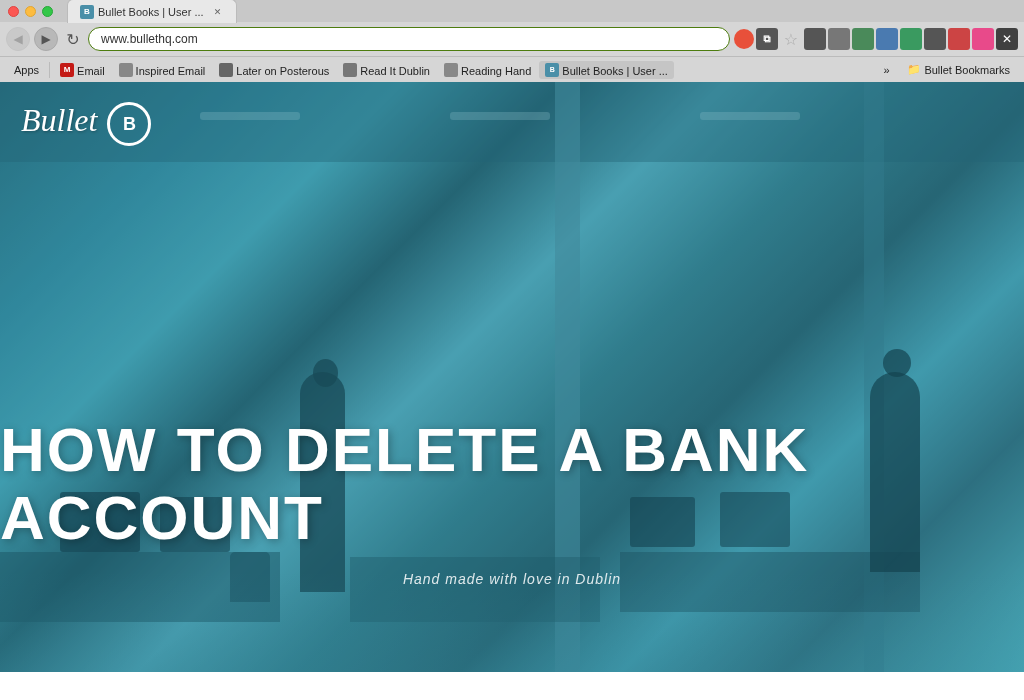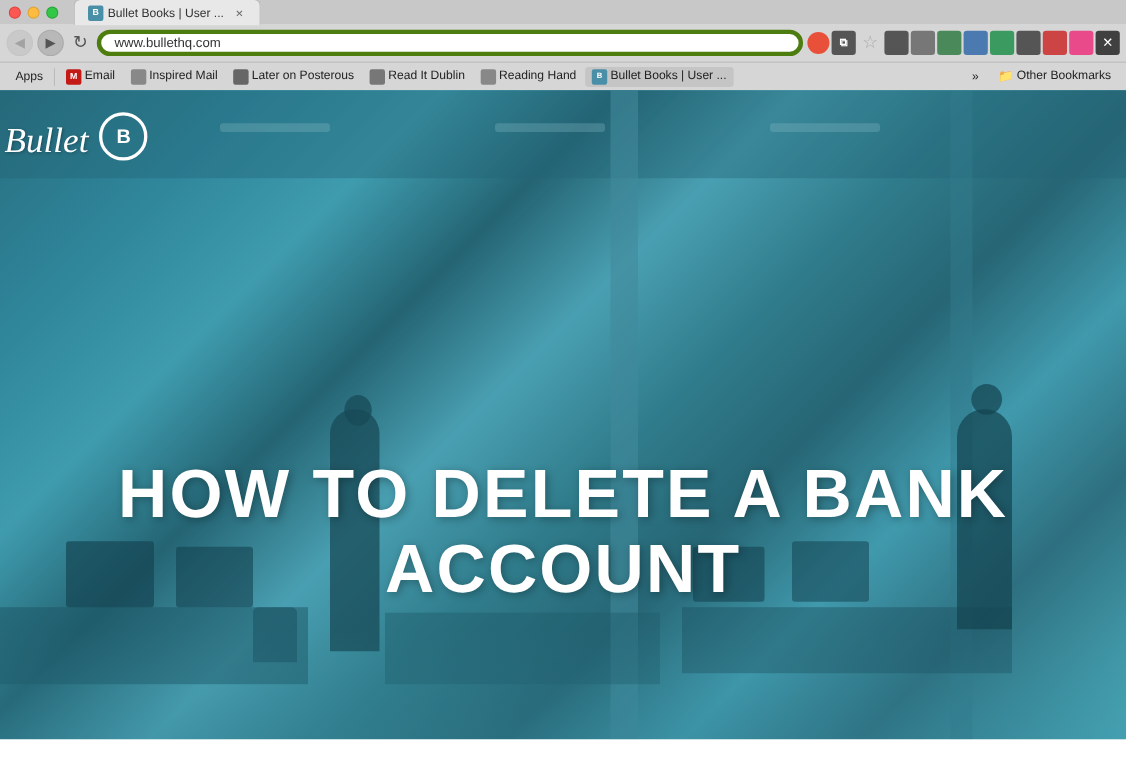--- a/index.html
+++ b/index.html
@@ -85,21 +85,21 @@
       width: 22px; height: 22px; border-radius: 50%;
       background: transparent; border: none;
       display: flex; align-items: center; justify-content: center;
       font-size: 13px; color: #555; cursor: pointer;
       flex-shrink: 0;
     }
     .address-bar {
       flex: 1;
       height: 24px;
       border-radius: 12px;
-      border: 4px solid #4d7c0f;
+      border: 1px solid #4d7c0f;
       background: white;
       padding: 0 12px;
       font-size: 12px;
       color: #333;
       display: flex;
       align-items: center;
     }
     .toolbar-icons {
       display: flex; gap: 2px; align-items: center;
     }
@@ -115,21 +115,21 @@
       background: #d6d6d6;
       height: 26px;
       display: flex;
       align-items: center;
       padding: 0 8px;
       gap: 2px;
       border-top: 1px solid #bbb;
       font-size: 11px;
     }
     .bookmark-item {
-      display: flex; align-items: flex-start; gap: 3px;
+      display: flex; align-items: flex-end; gap: 3px;
       padding: 2px 6px;
       border-radius: 3px;
       color: #222;
       cursor: pointer;
       white-space: nowrap;
       font-size: 11px;
     }
     .bookmark-favicon {
       width: 12px; height: 12px;
       display: flex; align-items: center; justify-content: center;
@@ -323,23 +323,23 @@
     
     .content-overlay {
       position: absolute;
       top: 0; left: 0; right: 0; bottom: 0;
       background: rgba(20, 70, 85, 0.25);
     }
 
     
     .site-logo {
       position: absolute;
-      top: 20px; left: 4px;
+      top: 20px; left: 21px;
       display: flex;
-      align-items: flex-end;
+      align-items: flex-start;
       gap: 10px;
       z-index: 10;
     }
     .logo-text {
       font-family: 'Georgia', serif;
       font-size: 32px;
       color: white;
       font-style: italic;
       font-weight: 300;
       text-shadow: 1px 1px 3px rgba(0,0,0,0.3);
@@ -351,21 +351,21 @@
       display: flex; align-items: center; justify-content: center;
       font-size: 18px;
       color: white;
       font-weight: bold;
     }
 
     
     .main-heading {
       position: absolute;
       bottom: 120px; left: 0; right: 0;
-      text-align: center;
+      text-align: left;
       z-index: 10;
     }
     .main-heading h1 {
       font-size: 62px;
       font-weight: 900;
       color: white;
       text-transform: uppercase;
       letter-spacing: 2px;
       text-shadow: 2px 2px 8px rgba(0,0,0,0.3);
       line-height: 1.1;
@@ -438,42 +438,42 @@
     <div class="bookmark-item">
       <span>Apps</span>
     </div>
     <div class="bm-separator"></div>
     <div class="bookmark-item">
       <span class="bookmark-favicon" style="background:#c41a16; border-radius:2px; width:14px; height:14px; display:flex; align-items:center; justify-content:center; color:white; font-size:8px; font-weight:bold; flex-shrink:0;">M</span>
       <span>Email</span>
     </div>
     <div class="bookmark-item">
       <span class="bookmark-favicon" style="background:#888; border-radius:2px; width:14px; height:14px; flex-shrink:0;"></span>
-      <span>Inspired Mail</span>
+      <span>Inspired Email</span>
     </div>
     <div class="bookmark-item">
       <span class="bookmark-favicon" style="background:#666; border-radius:2px; width:14px; height:14px; flex-shrink:0;"></span>
       <span>Later on Posterous</span>
     </div>
     <div class="bookmark-item">
       <span class="bookmark-favicon" style="background:#777; border-radius:2px; width:14px; height:14px; flex-shrink:0;"></span>
       <span>Read It Dublin</span>
     </div>
     <div class="bookmark-item">
       <span class="bookmark-favicon" style="background:#888; border-radius:2px; width:14px; height:14px; flex-shrink:0;"></span>
       <span>Reading Hand</span>
     </div>
     <div class="bookmark-item" style="background: rgba(0,0,0,0.08);">
       <span class="bookmark-favicon" style="background:#4a8fa8; border-radius:2px; width:14px; height:14px; display:flex; align-items:center; justify-content:center; color:white; font-size:7px; font-weight:bold; flex-shrink:0;">B</span>
       <span>Bullet Books | User ...</span>
     </div>
     <div class="more-btn">»</div>
     <div class="bookmark-item" style="margin-left: 4px;">
       <span class="bm-folder-icon">📁</span>
-      <span>Other Bookmarks</span>
+      <span>Bullet Bookmarks</span>
     </div>
   </div>
 </div>
 
 <div class="website-content">
 
   <div class="bg-scene"></div>
 
   <div class="office-shapes">
     <div class="ceiling-line"></div>
@@ -509,14 +509,17 @@
     <span class="logo-text">Bullet</span>
     <div class="logo-circle">
       <span>B</span>
     </div>
   </div>
 
   <div class="main-heading">
     <h1>HOW TO DELETE A BANK ACCOUNT</h1>
   </div>
 
+  <div class="subtitle">
+    <p>Hand made with love in Dublin</p>
+  </div>
 
 </div>
 
 </body></html>

